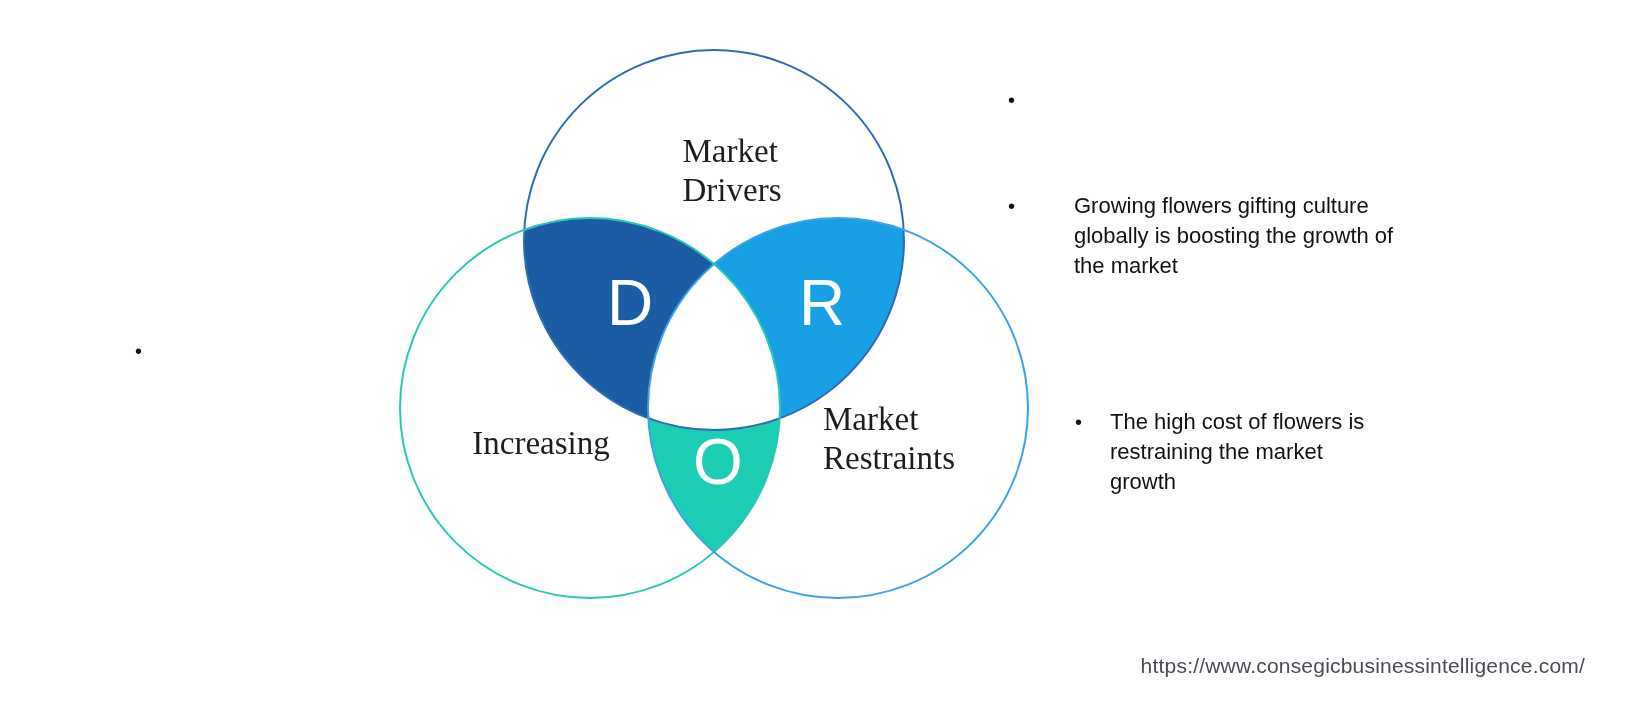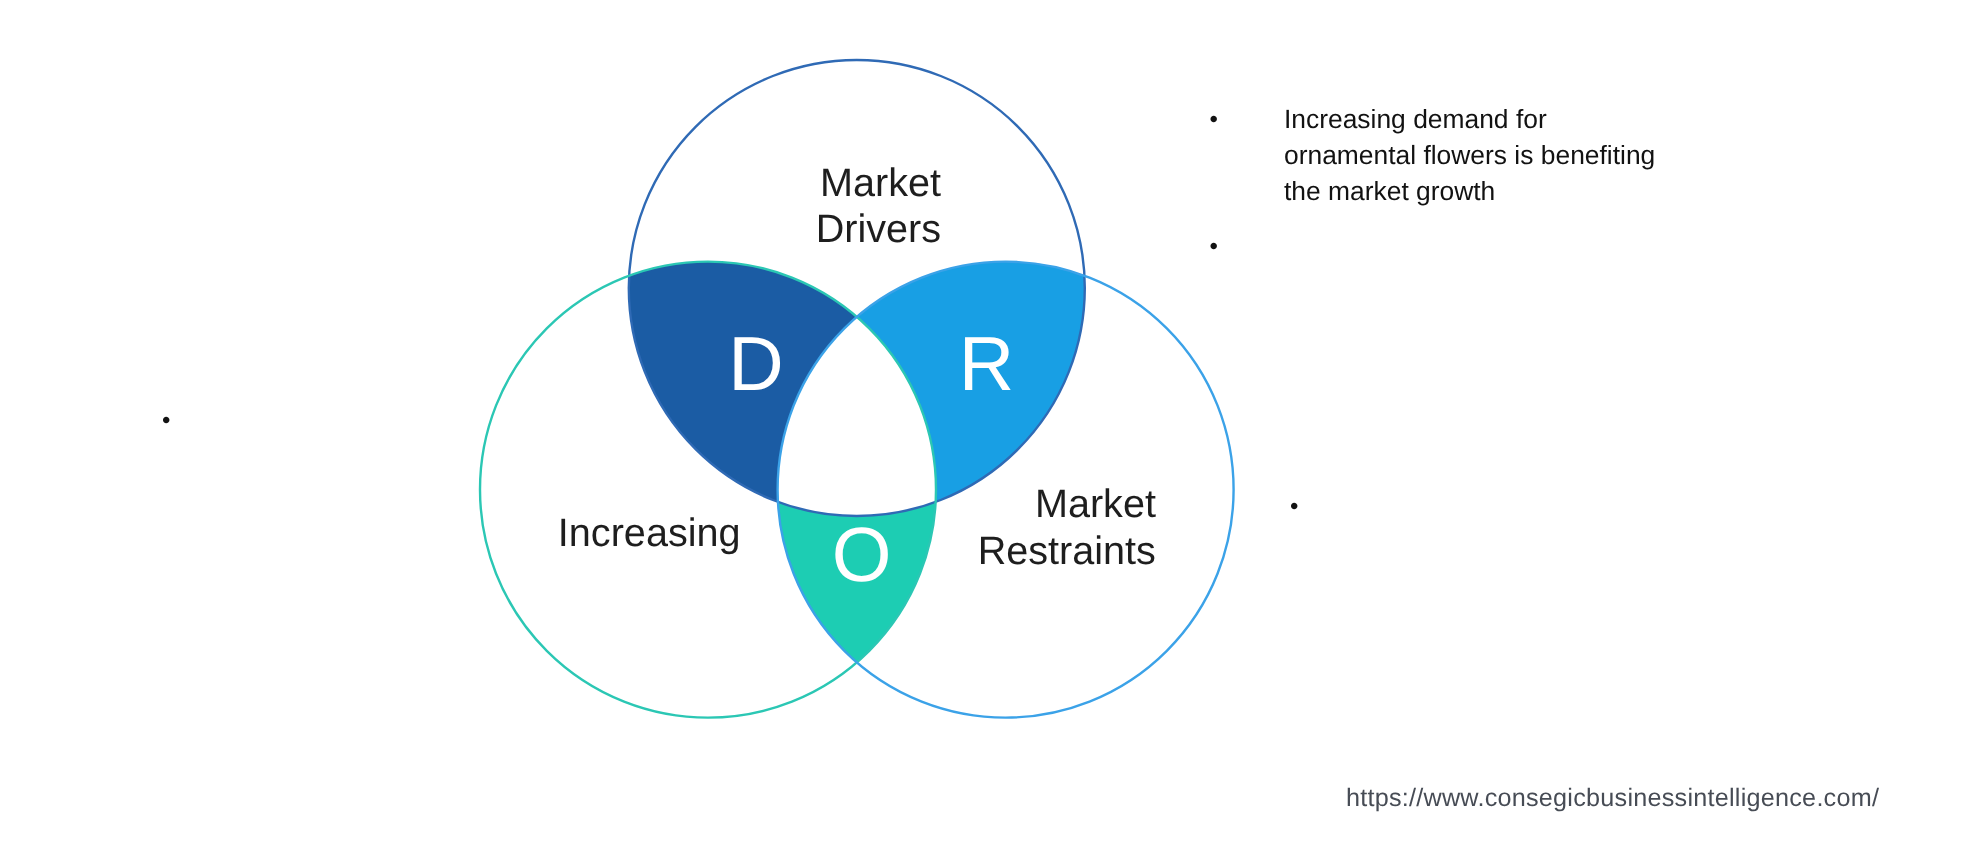--- a/index.html
+++ b/index.html
@@ -25,44 +25,45 @@
     transform: translate(-50%, -50%);
     font-size: 64px;
     line-height: 1;
     color: #ffffff;
     font-weight: 400;
     user-select: none;
   }
   .vlabel {
     position: absolute;
     transform: translateX(-50%);
-    text-align: right;
+    text-align: left;
     font-size: 33px;
     line-height: 39px;
     color: #1e1e1e;
     white-space: pre-line;
+    font-family: Liberation Serif, serif;
   }
   .bullet {
     position: absolute;
     display: flex;
     align-items: flex-start;
     font-size: 22px;
     line-height: 30px;
     color: #121212;
   }
   .bullet .marker {
     flex: none;
     font-size: 20px;
   }
   .bullet .btext {
     white-space: pre-line;
   }
   .footer-url {
     position: absolute;
-    right: 75px;
+    right: 56px;
     top: 654px;
     font-size: 21px;
     color: #474c55;
     letter-spacing: 0.2px;
   }
 </style>
 </head>
 <body>
 
 <svg class="venn" width="1641" height="708" viewBox="0 0 1641 708" aria-hidden="true">
@@ -103,25 +104,28 @@
 <div class="vlabel" style="left:541px; top:424px;">Increasing</div>
 <div class="vlabel" style="left:889px; top:400px;">Market
 Restraints</div>
 
 <div class="bullet" style="left:135px; top:336px;">
   <span class="marker" style="width:33px;">•</span>
 </div>
 
 <div class="bullet" style="left:1006px; top:85px;">
   <span class="marker" style="width:62px; padding-left:2px;">•</span>
-  <span class="btext">Increasing demand for
-ornamental flowers is benefiting
-the market growth</span>
 </div>
 <div class="bullet" style="left:1006px; top:191px;">
   <span class="marker" style="width:66px; padding-left:2px;">•</span>
+  <span class="btext">Growing flowers gifting culture
+globally is boosting the growth of
+the market</span>
 </div>
 
 <div class="bullet" style="left:1075px; top:407px;">
   <span class="marker" style="width:35px;">•</span>
+  <span class="btext">The high cost of flowers is
+restraining the market
+growth</span>
 </div>
 
 <div class="footer-url">https://www.consegicbusinessintelligence.com/</div>
 
 </body></html>

